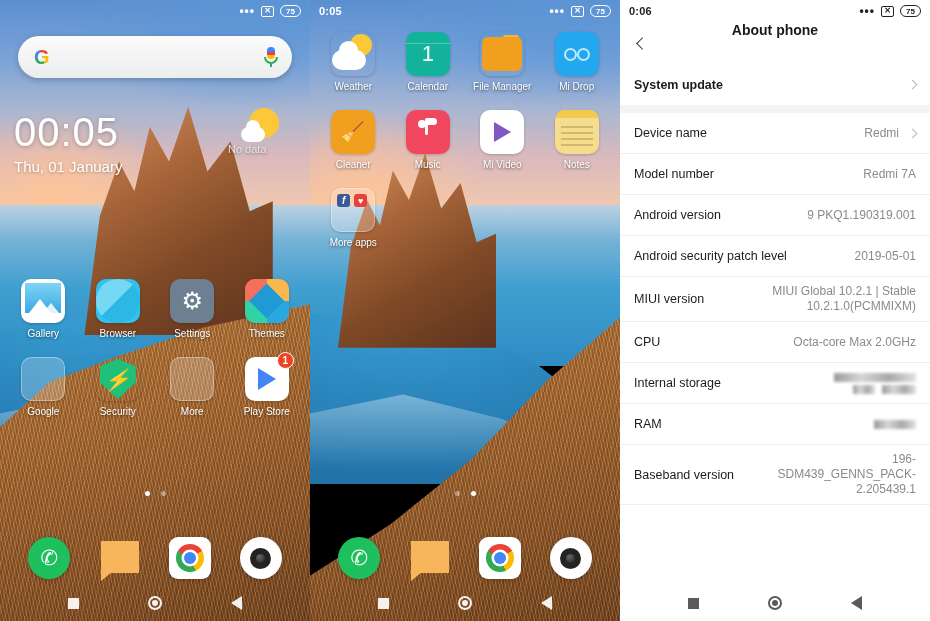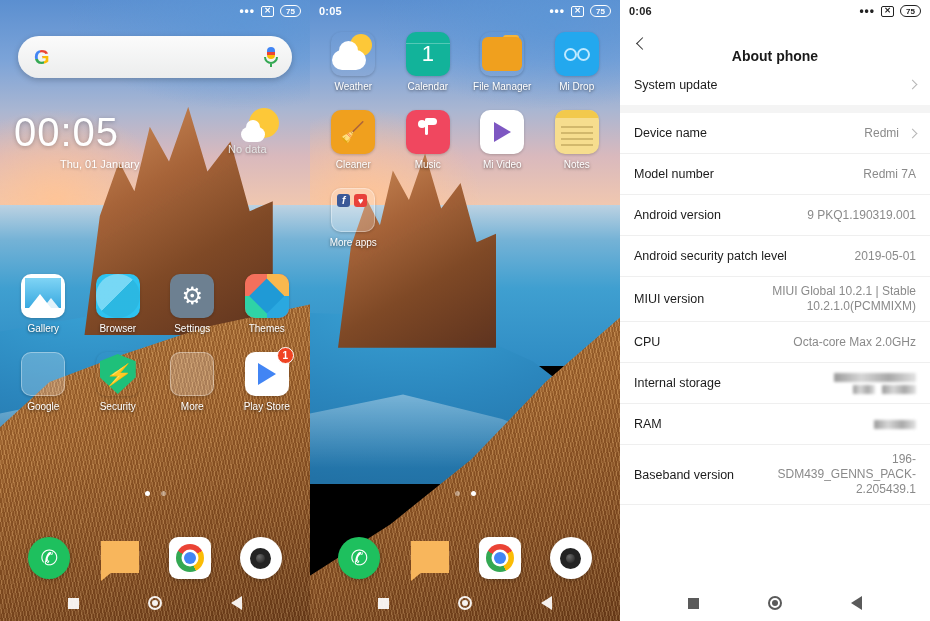--- a/index.html
+++ b/index.html
@@ -74,21 +74,21 @@
     width:13px; height:11px; border:1.3px solid currentColor; border-radius:2px;
     font-size:8px; font-weight:bold; line-height:1; }
   .ic-batt { display:inline-flex; align-items:center; justify-content:center;
     min-width:21px; height:12px; border:1.3px solid currentColor; border-radius:6px;
     font-size:8px; font-weight:bold; padding:0 3px; }
 
   
   .clockw { position:relative; z-index:4; margin-top:34px; padding-left:14px; color:#fff; }
   .clockw .tm { font-size:40px; font-weight:300; letter-spacing:1px; line-height:1;
     text-shadow:0 1px 4px rgba(0,0,0,.25); }
-  .clockw .dt { font-size:11px; margin-top:6px; text-shadow:0 1px 3px rgba(0,0,0,.3);margin-left:46px; }
+  .clockw .dt { font-size:15px; margin-top:6px; text-shadow:0 1px 3px rgba(0,0,0,.3); }
   .weatherw { position:absolute; right:16px; top:108px; z-index:4; width:66px;
     text-align:left; color:#e5e5e5; }
   .weatherw .wicon { position:relative; width:40px; height:34px; margin:0 auto; }
   .weatherw .sun { position:absolute; right:2px; top:0; width:30px; height:30px;
     border-radius:50%; background:#fdc838; }
   .weatherw .cloud { position:absolute; left:0; bottom:0; width:24px; height:15px;
     background:#fff; border-radius:10px; }
   .weatherw .cloud:before { content:""; position:absolute; left:5px; top:-7px;
     width:14px; height:14px; border-radius:50%; background:#fff; }
   .weatherw .wtxt { font-size:11px; margin-top:1px; text-shadow:0 1px 3px rgba(0,0,0,.4); }
@@ -220,31 +220,31 @@
   .navbar.light .nv { color:rgba(255,255,255,.92); }
   .nv { display:flex; align-items:center; justify-content:center; }
   .nv-recent { width:11px; height:11px; background:currentColor; }
   .nv-home { width:14px; height:14px; border-radius:50%; border:2px solid currentColor; position:relative; }
   .nv-home:after { content:""; position:absolute; inset:2px; border-radius:50%; background:currentColor; }
   .nv-back { width:0; height:0; border-top:7px solid transparent; border-bottom:7px solid transparent;
     border-right:11px solid currentColor; }
   .navbar.dark .nv { color:#5a5a5a; }
 
   
-  .set-header { height:42px; display:flex; align-items:flex-end; background:#fff; position:relative; }
+  .set-header { height:42px; display:flex; align-items:flex-start; background:#fff; position:relative; }
   .set-back { width:44px; height:42px; display:flex; align-items:center; justify-content:center; }
   .chev-l { width:9px; height:9px; border-left:1.8px solid #333; border-bottom:1.8px solid #333;
     transform:rotate(45deg); }
   .set-title { position:absolute; left:0; right:0; text-align:center; font-size:14px;
     font-weight:bold; color:#1a1a1a; pointer-events:none; }
   .set-list { background:#fff; }
   .set-gap { height:8px; background:#f4f4f4; }
   .row { display:flex; align-items:center; min-height:41px; padding:7px 14px;
     border-bottom:1px solid #efefef; gap:10px; }
-  .row.nb { border-bottom:none; }
+  .row.nb { border-bottom:none;font-weight:bold; }
   .row .k { font-size:12.5px; color:#1c1c1c; white-space:nowrap; }
   .row .v { margin-left:auto; font-size:12px; color:#8a8a8a; text-align:right;
     line-height:1.25; }
   .chev-r { width:7px; height:7px; border-top:1.6px solid #b5b5b5; border-right:1.6px solid #b5b5b5;
     transform:rotate(45deg); flex:none; }
   .blur { margin-left:auto; display:flex; flex-direction:column; align-items:flex-end; gap:3px; }
   .blur u { display:block; height:9px; text-decoration:none;
     background:linear-gradient(90deg,#9a9a9a,#d6d6d6,#a8a8a8,#e2e2e2);
     filter:blur(1.4px); border-radius:1px; }
   .blur .r2 { display:flex; gap:7px; }

